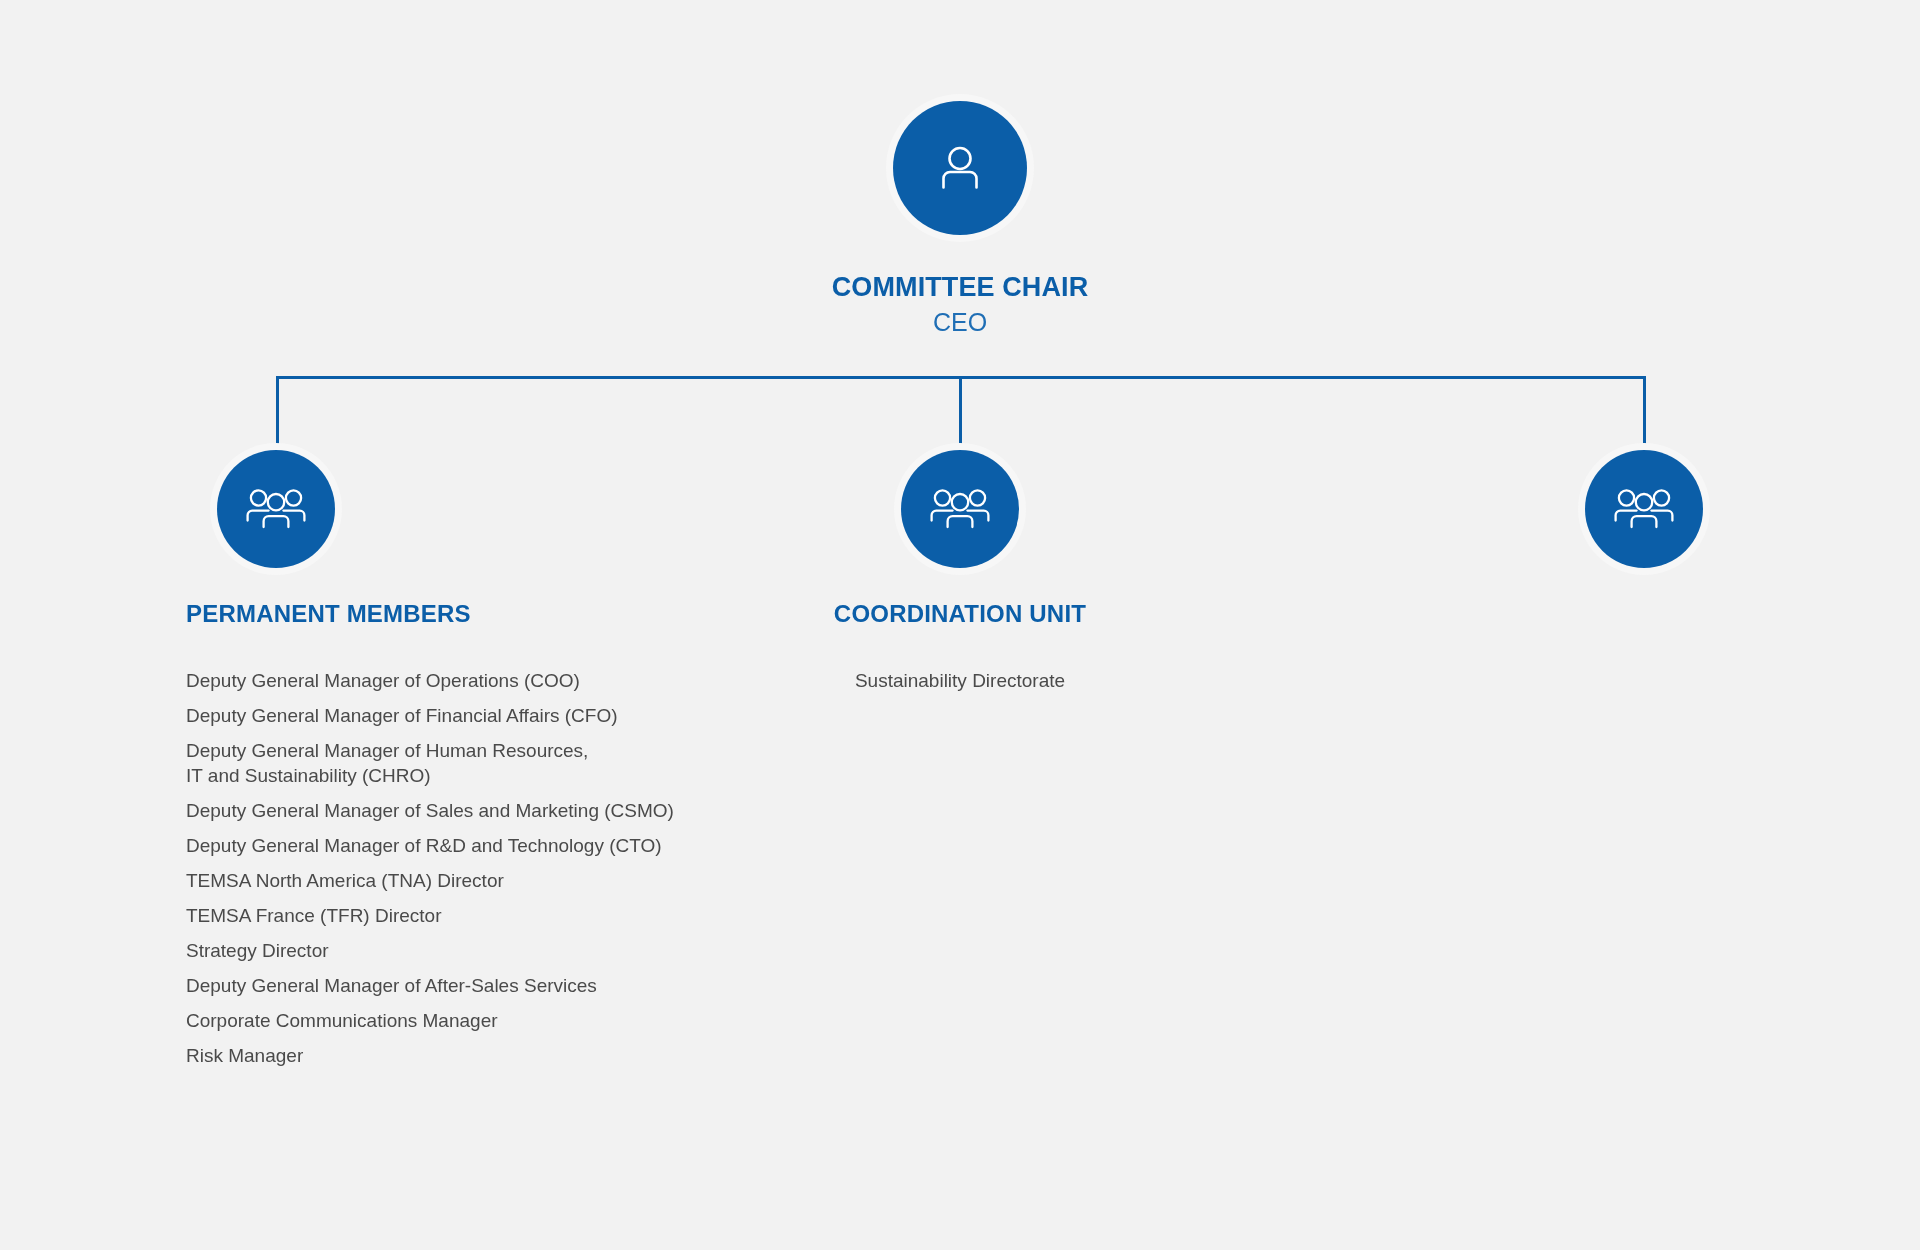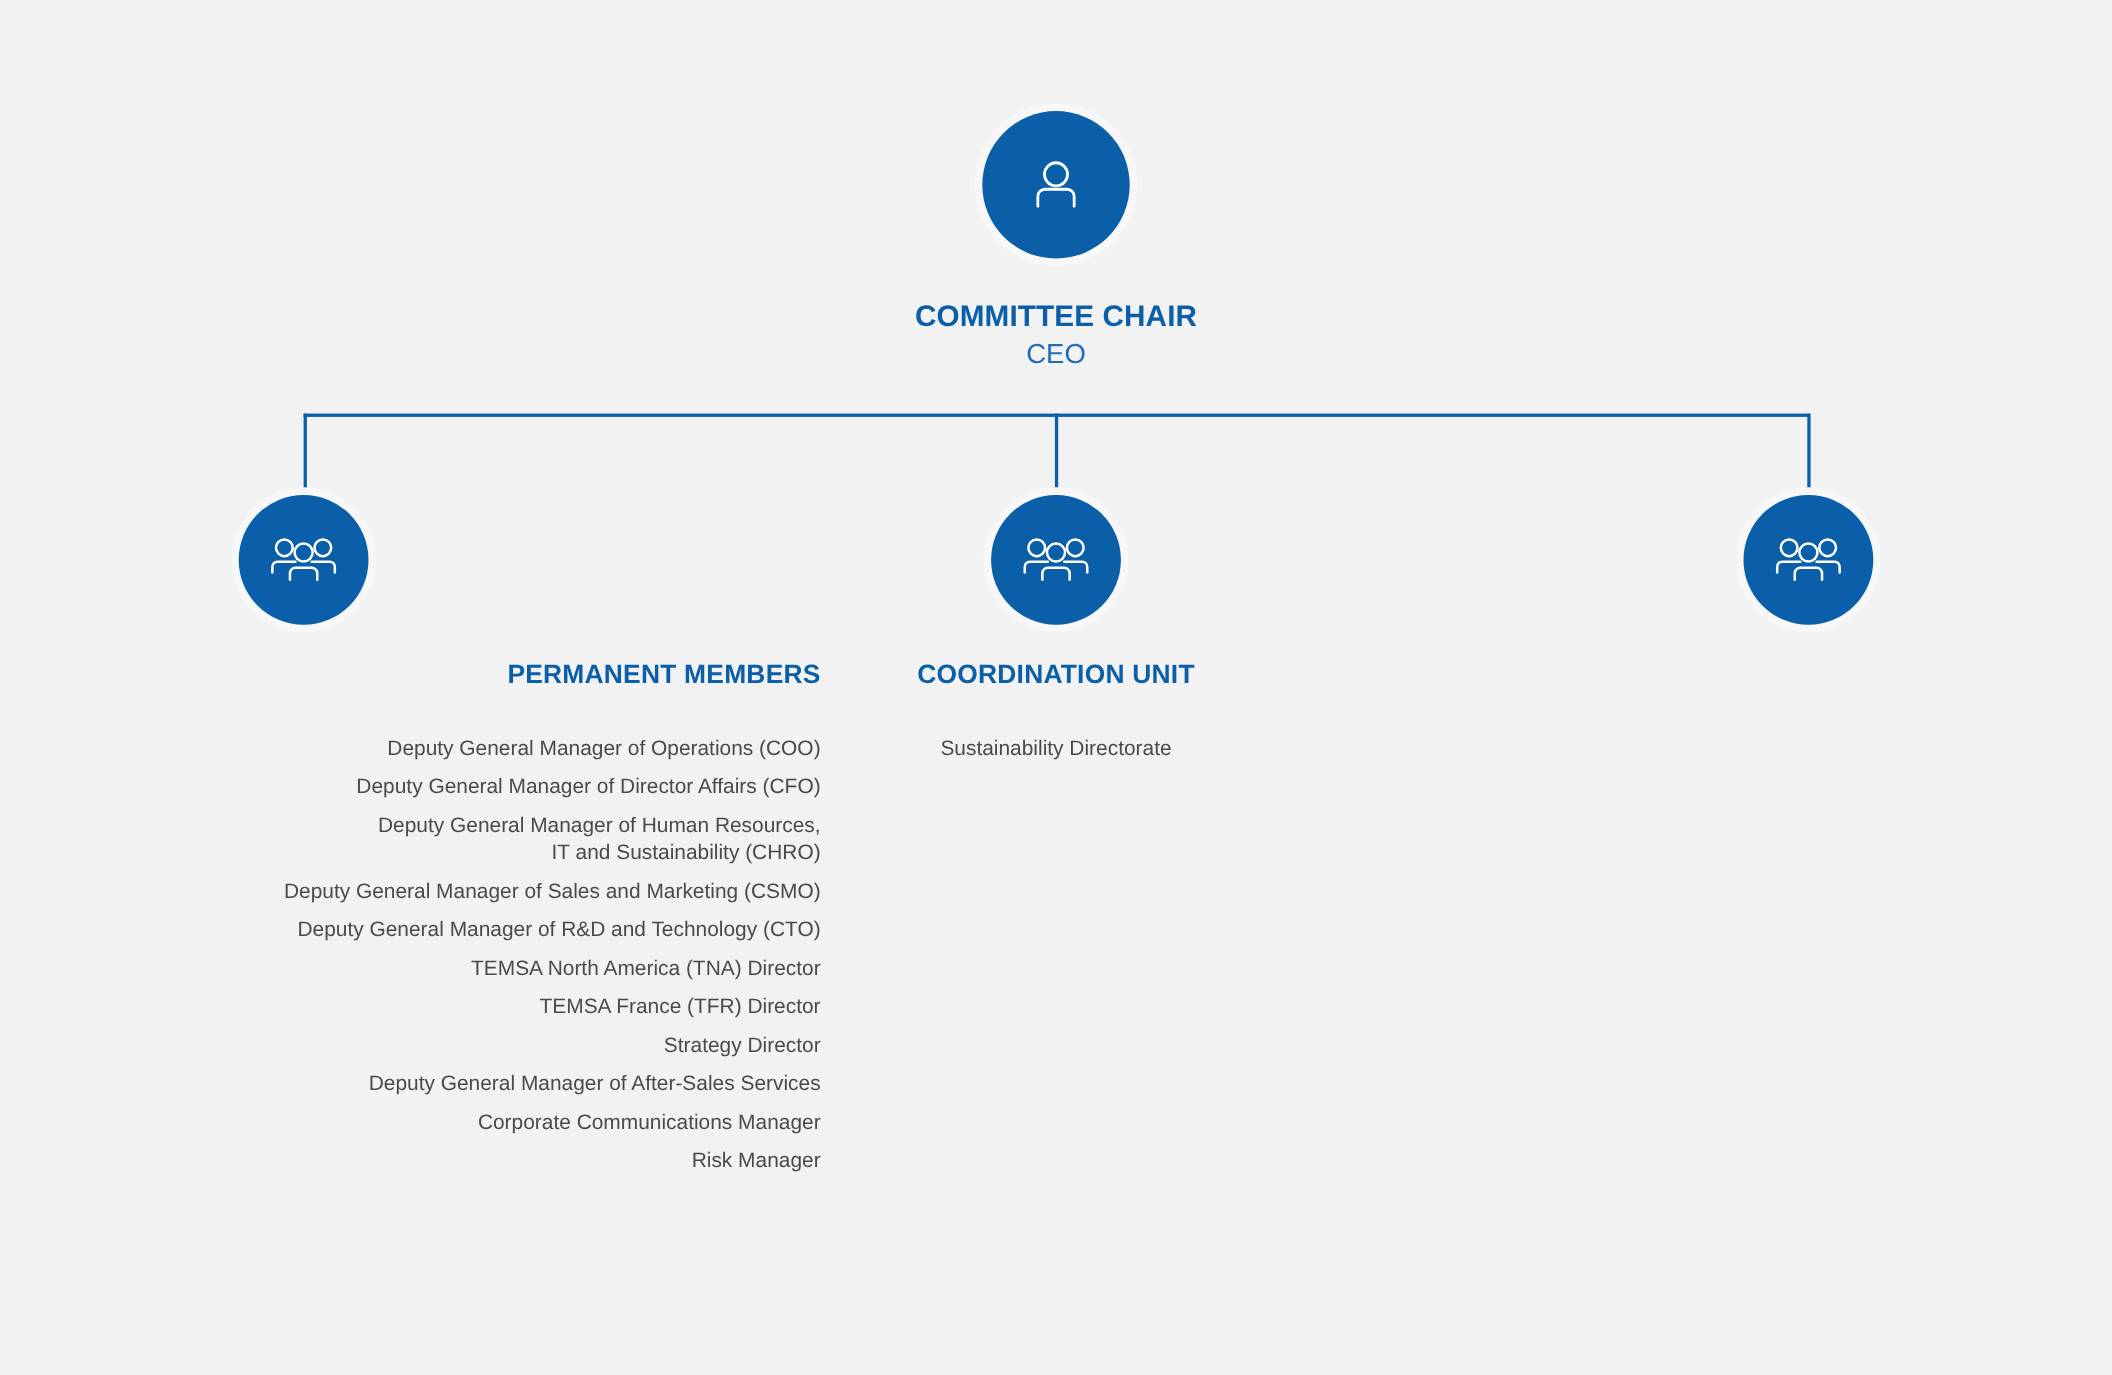--- a/index.html
+++ b/index.html
@@ -94,21 +94,21 @@
     font-weight: normal;
     color: #1f6eb5;
   }
 
   
   .column {
     position: absolute;
     top: 596px;
   }
 
-  .column.left   { left: 186px;  width: 560px; text-align: right;   }
+  .column.left   { left: 186px;  width: 560px; text-align: left;   }
   .column.center { left: 700px;  width: 520px; text-align: center; }
   .column.right  { left: 1180px; width: 552px; text-align: right;  }
 
   .column-title {
     font-size: 24px;
     font-weight: bold;
     color: #0b5ea8;
     line-height: 35px;
     letter-spacing: 0.2px;
     white-space: pre-line;
@@ -185,21 +185,21 @@
         <circle cx="30" cy="15.2" r="8.2" stroke="#ffffff" stroke-width="2.3"></circle>
         <path d="M17.6 40 V34.2 a5 5 0 0 1 5 -5 h14.8 a5 5 0 0 1 5 5 V40" stroke="#ffffff" stroke-width="2.3" stroke-linecap="round"></path>
       </svg>
     </span>
   </div>
 
   <div class="column left">
     <div class="column-title">PERMANENT MEMBERS</div>
     <ul class="column-list">
         <li>Deputy General Manager of Operations (COO)</li>
-        <li>Deputy General Manager of Director Affairs (CFO)</li>
+        <li>Deputy General Manager of Financial Affairs (CFO)</li>
         <li>Deputy General Manager of Human Resources,
 IT and Sustainability (CHRO)</li>
         <li>Deputy General Manager of Sales and Marketing (CSMO)</li>
         <li>Deputy General Manager of R&amp;D and Technology (CTO)</li>
         <li>TEMSA North America (TNA) Director</li>
         <li>TEMSA France (TFR) Director</li>
         <li>Strategy Director</li>
         <li>Deputy General Manager of After-Sales Services</li>
         <li>Corporate Communications Manager</li>
         <li>Risk Manager</li>

